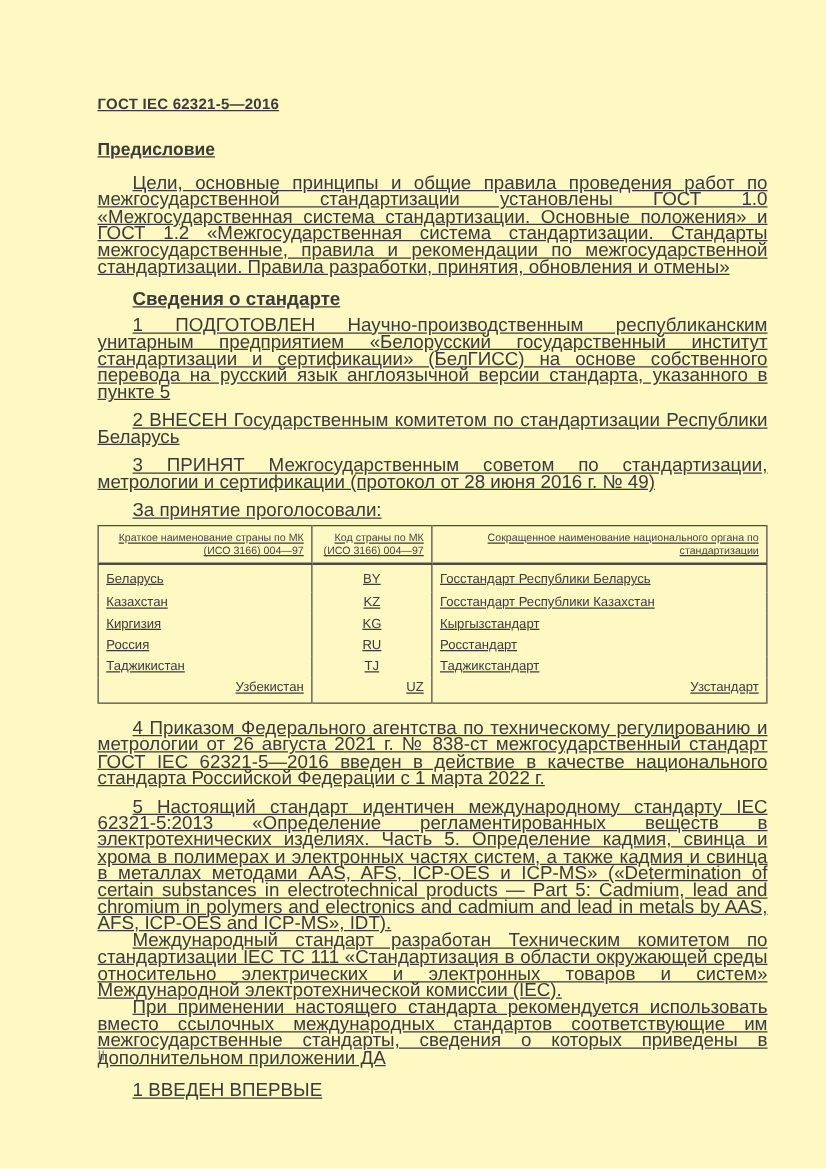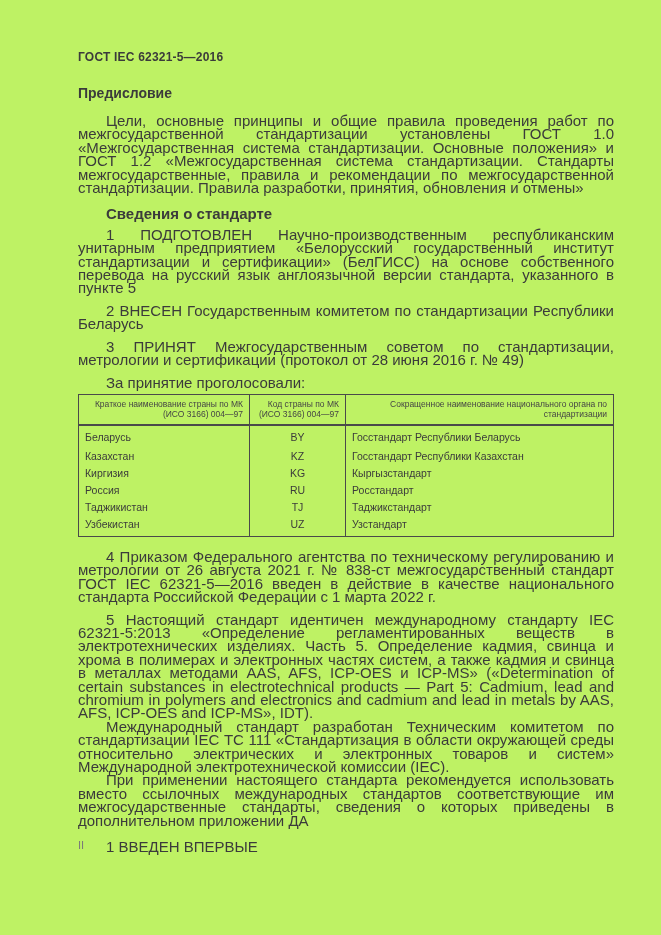--- a/index.html
+++ b/index.html
@@ -8,22 +8,23 @@
     width: 661px;
     height: 935px;
     position: relative;
     font-family: "Liberation Sans", "DejaVu Sans", sans-serif;
     color: #3b3b3b;
     overflow: hidden;
   }
   .page {
     position: absolute;
     inset: 0;
-    padding: 50px 47px 0 78px;
-    background: #bef264;
+    padding: 76px 47px 0 78px;
+    background: #fef9c3;
+    text-decoration: underline;
   }
   .doc-code {
     font-size: 12px;
     font-weight: bold;
     letter-spacing: 0.2px;
     margin-bottom: 21px;
   }
   .title {
     font-size: 14px;
     font-weight: bold;
@@ -63,21 +64,21 @@
   }
   .vote-table td {
     font-size: 10.5px;
     line-height: 13px;
     vertical-align: top;
     padding: 2px 6px;
     border-left: 1px solid #4a4a4a;
     border-right: 1px solid #4a4a4a;
   }
   .vote-table tbody tr:first-child td { padding-top: 5px; padding-bottom: 4px; }
-  .vote-table tbody tr:last-child td { padding-bottom: 5px; }
+  .vote-table tbody tr:last-child td { padding-bottom: 5px; text-align: right; }
   .vote-table td.c2 { text-align: center; }
   .page-number {
     position: absolute;
     left: 78px;
     top: 839px;
     font-size: 11px;
     color: #7a7a7a;
   }
 </style>
 </head>

